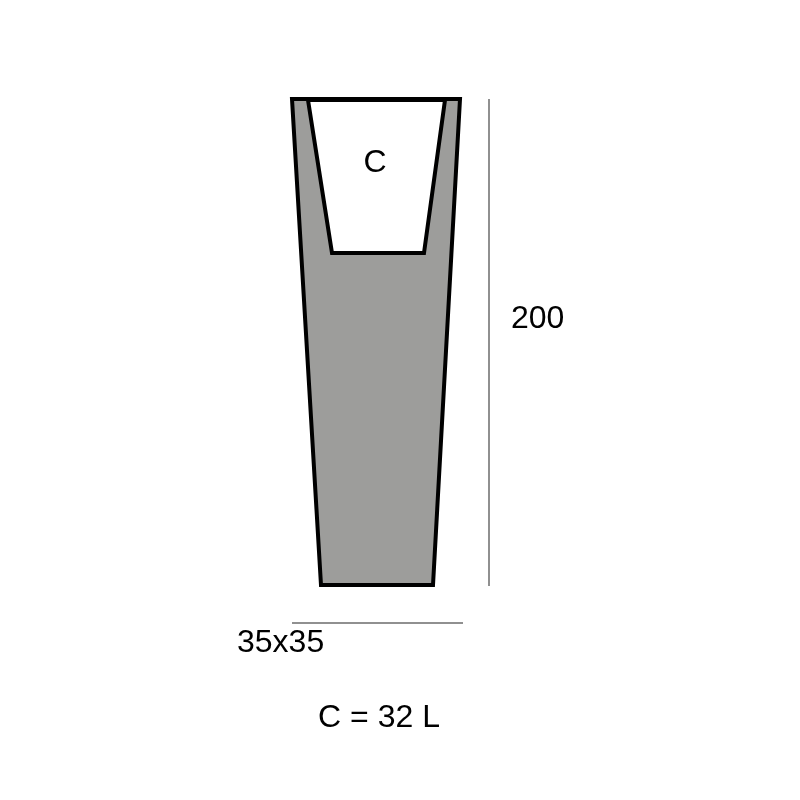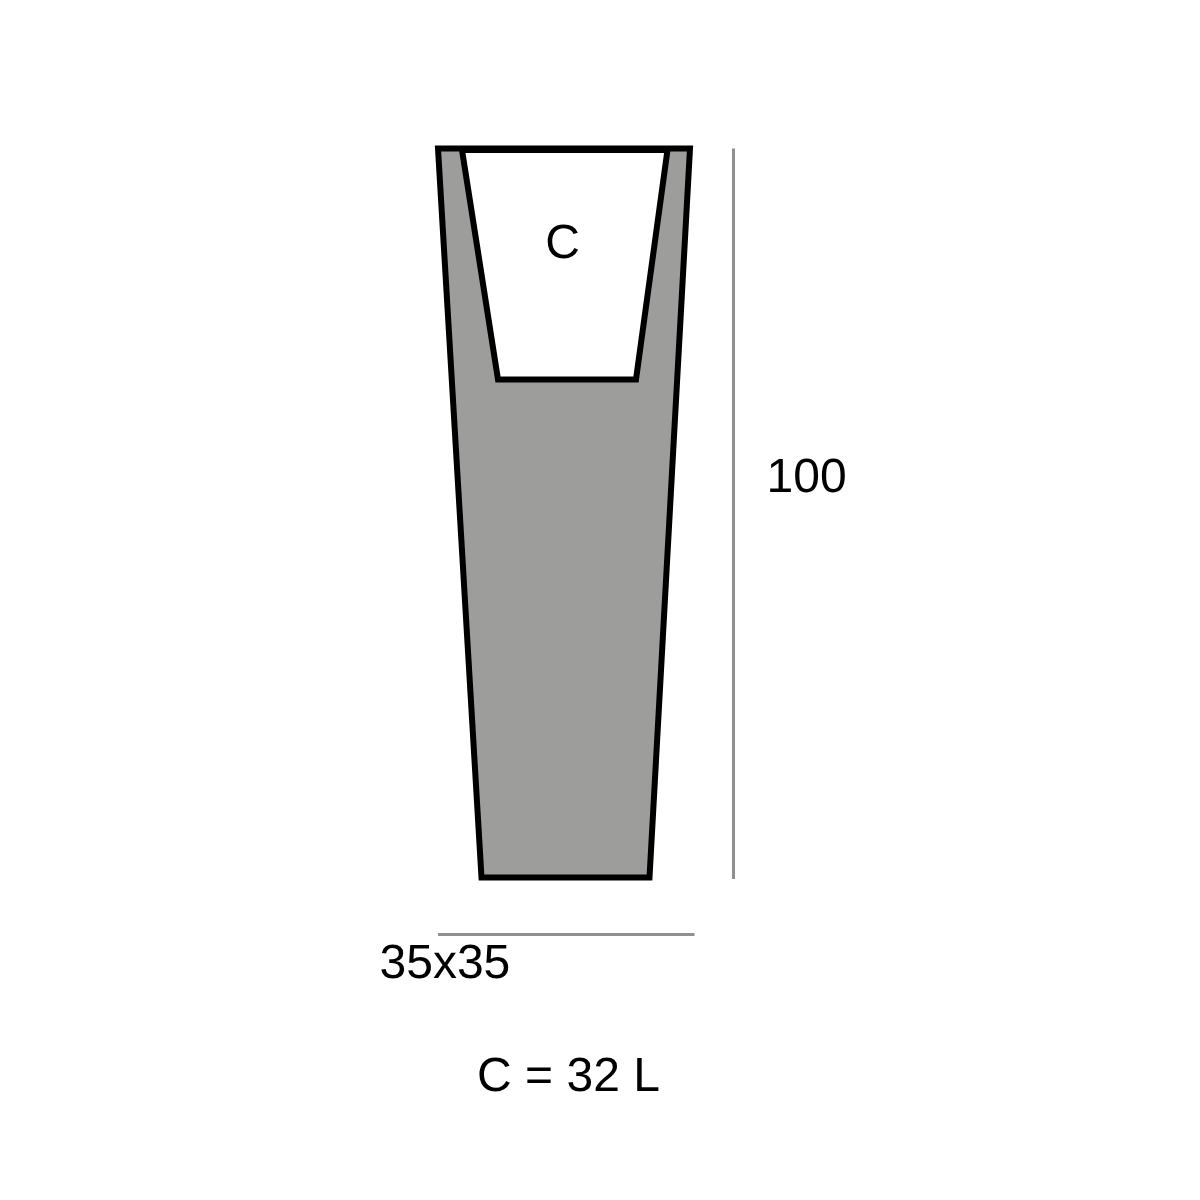--- a/index.html
+++ b/index.html
@@ -47,21 +47,20 @@
   }
   .label.height {
     left: 511px;
     top: 317px;
     transform: translateY(-50%);
   }
   .label.base {
     left: 237px;
     top: 641px;
     transform: translateY(-50%);
-    margin-left: 16px;
   }
   .label.capacity {
     left: 379px;
     top: 716px;
     transform: translate(-50%, -50%);
   }
 </style>
 </head>
 <body>
 
@@ -73,19 +72,19 @@
 
     <polygon points="308,100 445,100 424,253 332,253" class="shape-outline" fill="#ffffff"></polygon>
 
     <line x1="489" y1="99" x2="489" y2="586" class="dim-line" stroke="#909090"></line>
 
     <line x1="292" y1="623" x2="463" y2="623" class="dim-line" stroke="#909090"></line>
   </svg>
 
   <div class="label cavity">C</div>
 
-  <div class="label height">100</div>
+  <div class="label height">200</div>
 
   <div class="label base">35x35</div>
 
   <div class="label capacity">C = 32 L</div>
 
 </div>
 
 </body></html>

